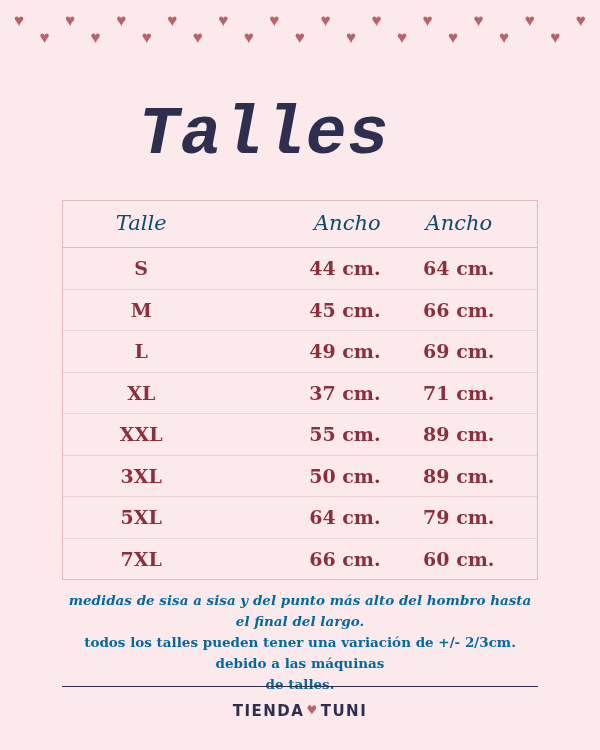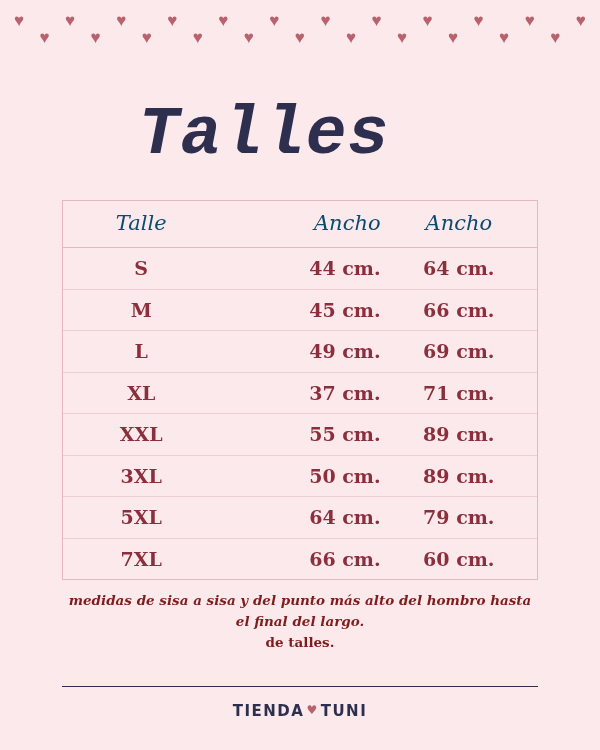--- a/index.html
+++ b/index.html
@@ -100,21 +100,21 @@
   table.sizes th:nth-child(2), table.sizes td:nth-child(2) { width: 34%; text-align: right; }
   table.sizes th:nth-child(3), table.sizes td:nth-child(3) { width: 33%; }
 
   
   .notes {
     position: absolute;
     top: 590px;
     left: 62px;
     width: 476px;
     text-align: center;
-    color: #7f1d1d;
+    color: #0369a1;
   }
   .note-line {
     font-family: "DejaVu Serif", serif;
     font-size: 13.5px;
     line-height: 21px;
   }
   .note-1 {
     font-style: italic;
     font-weight: bold;
   }
@@ -236,20 +236,21 @@
             <td>7XL</td>
             <td>66 cm.</td>
             <td>60 cm.</td>
           </tr>
         </tbody>
     </table>
   </div>
 
   <div class="notes">
     <div class="note-line note-1">medidas de sisa a sisa y del punto más alto del hombro hasta el final del largo.</div>
+    <div class="note-line note-2">todos los talles pueden tener una variación de +/- 2/3cm. debido a las máquinas</div>
     <div class="note-line note-2">de talles.</div>
   </div>
 
   <div class="divider"></div>
 
   <div class="logo">
     <span>TIENDA</span>
     <span class="logo-heart">♥</span>
     <span>TUNI</span>
   </div>

